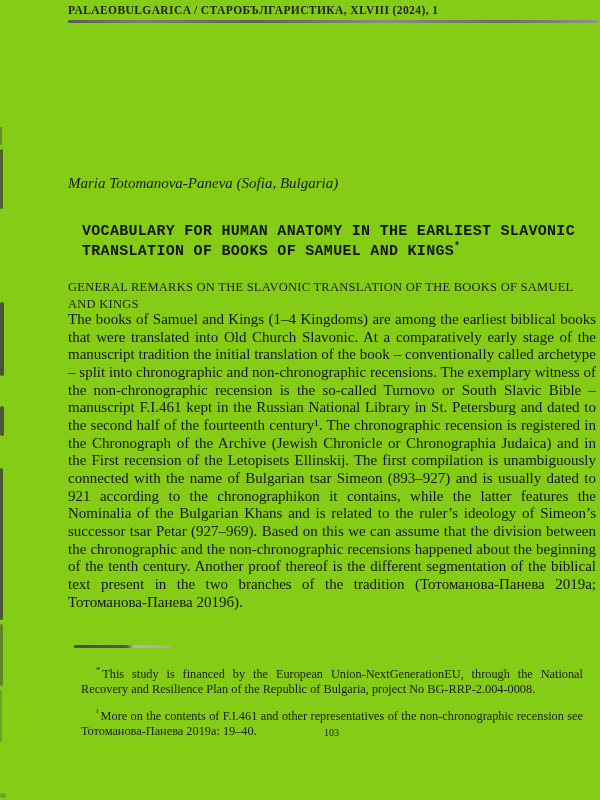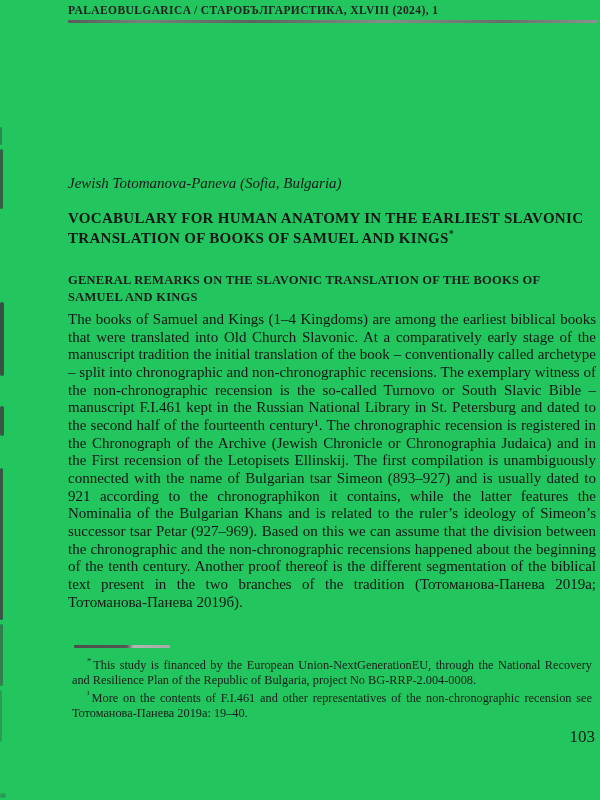--- a/index.html
+++ b/index.html
@@ -4,21 +4,21 @@
 <style>
   html, body {
     margin: 0;
     padding: 0;
     background: #e8e8e8;
   }
   .page {
     position: relative;
     width: 600px;
     height: 800px;
-    background: #22c55e;
+    background: #84cc16;
     overflow: hidden;
     font-family: "Liberation Serif", serif;
     color: #1b1b1b;
   }
   
   .journal-line {
     position: absolute;
     top: 4px; left: 68px; right: 4px;
     font-size: 11.5px;
     font-weight: bold;
@@ -45,39 +45,40 @@
   .author-line {
     position: absolute;
     top: 175px; left: 68px; right: 6px;
     font-style: italic;
     font-size: 15px;
     color: #1a1a1a;
   }
   .article-title {
     position: absolute;
     top: 208px; left: 68px; right: 6px;
-    margin: 0;
+    margin: 14px;
     font-size: 15px;
     line-height: 20px;
     font-weight: bold;
     letter-spacing: 0.3px;
     color: #161616;
+    font-family: Liberation Mono, monospace;
   }
   .article-title sup {
     font-size: 10px;
     vertical-align: super;
     line-height: 0;
   }
   .section-heading {
     position: absolute;
-    top: 272px; left: 68px; right: 6px;
+    top: 279px; left: 68px; right: 6px;
     margin: 0;
     font-size: 12.5px;
     line-height: 17px;
-    font-weight: bold;
+    font-weight: normal;
     letter-spacing: 0.25px;
     color: #1d1d1d;
   }
   
   .body-text {
     position: absolute;
     top: 311px; left: 68px;
     width: 528px;
     margin: 0;
     font-size: 15px;
@@ -93,38 +94,38 @@
     height: 2.5px;
     background: linear-gradient(to right, #4d4d4d 0%, #555 55%, #b5b5b5 62%, #a9a9a9 100%);
     border-radius: 1px;
   }
   .footnotes {
     position: absolute;
     top: 654px; left: 68px;
     width: 528px;
   }
   .footnote {
-    margin: 4px;
+    margin: 13px;
     font-size: 12.3px;
     line-height: 14.6px;
     text-align: justify;
     text-indent: 15px;
     color: #1c1c1c;
     font-family: Liberation Serif, serif;
   }
   .footnote sup {
     font-size: 8.5px;
     line-height: 0;
     margin-right: 2px;
   }
   .page-number {
     position: absolute;
     top: 727px; left: 68px; right: 5px;
-    text-align: right;
-    font-size: 17px;
+    text-align: center;
+    font-size: 10px;
     color: #1a1a1a;
   }
   
   .scan-mark {
     position: absolute;
     left: 0;
     background: #3c3c3c;
     border-radius: 2px;
   }
   .sm1 { top: 127px; height: 18px; width: 2px; opacity: 0.45; }
@@ -139,21 +140,21 @@
 </head>
 <body>
 
 <div class="page">
 
   <div class="journal-line">PALAEOBULGARICA / СТАРОБЪЛГАРИСТИКА, XLVIII (2024), 1</div>
 
   <div class="header-rule"></div>
 
 
-  <div class="author-line">Jewish Totomanova-Paneva (Sofia, Bulgaria)</div>
+  <div class="author-line">Maria Totomanova-Paneva (Sofia, Bulgaria)</div>
 
   <h1 class="article-title"><span>VOCABULARY FOR HUMAN ANATOMY IN THE EARLIEST SLAVONIC TRANSLATION OF BOOKS OF SAMUEL AND KINGS</span><sup>*</sup></h1>
 
   <h2 class="section-heading">GENERAL REMARKS ON THE SLAVONIC TRANSLATION OF THE BOOKS OF SAMUEL AND KINGS</h2>
 
   <p class="body-text">The books of Samuel and Kings (1–4 Kingdoms) are among the earliest biblical books that were translated into Old Church Slavonic. At a comparatively early stage of the manuscript tradition the initial translation of the book – conventionally called archetype – split into chronographic and non-chronographic recensions. The exemplary witness of the non-chronographic recension is the so-called Turnovo or South Slavic Bible – manuscript F.I.461 kept in the Russian National Library in St. Petersburg and dated to the second half of the fourteenth century¹. The chronographic recension is registered in the Chronograph of the Archive (Jewish Chronicle or Chronographia Judaica) and in the First recension of the Letopisets Ellinskij. The first compilation is unambiguously connected with the name of Bulgarian tsar Simeon (893–927) and is usually dated to 921 according to the chronographikon it contains, while the latter features the Nominalia of the Bulgarian Khans and is related to the ruler’s ideology of Simeon’s successor tsar Petar (927–969). Based on this we can assume that the division between the chronographic and the non-chronographic recensions happened about the beginning of the tenth century. Another proof thereof is the different segmentation of the biblical text present in the two branches of the tradition (Тотоманова-Панева 2019а; Тотоманова-Панева 2019б).</p>
 
   <div class="footnote-rule"></div>
 
   <div class="footnotes">

